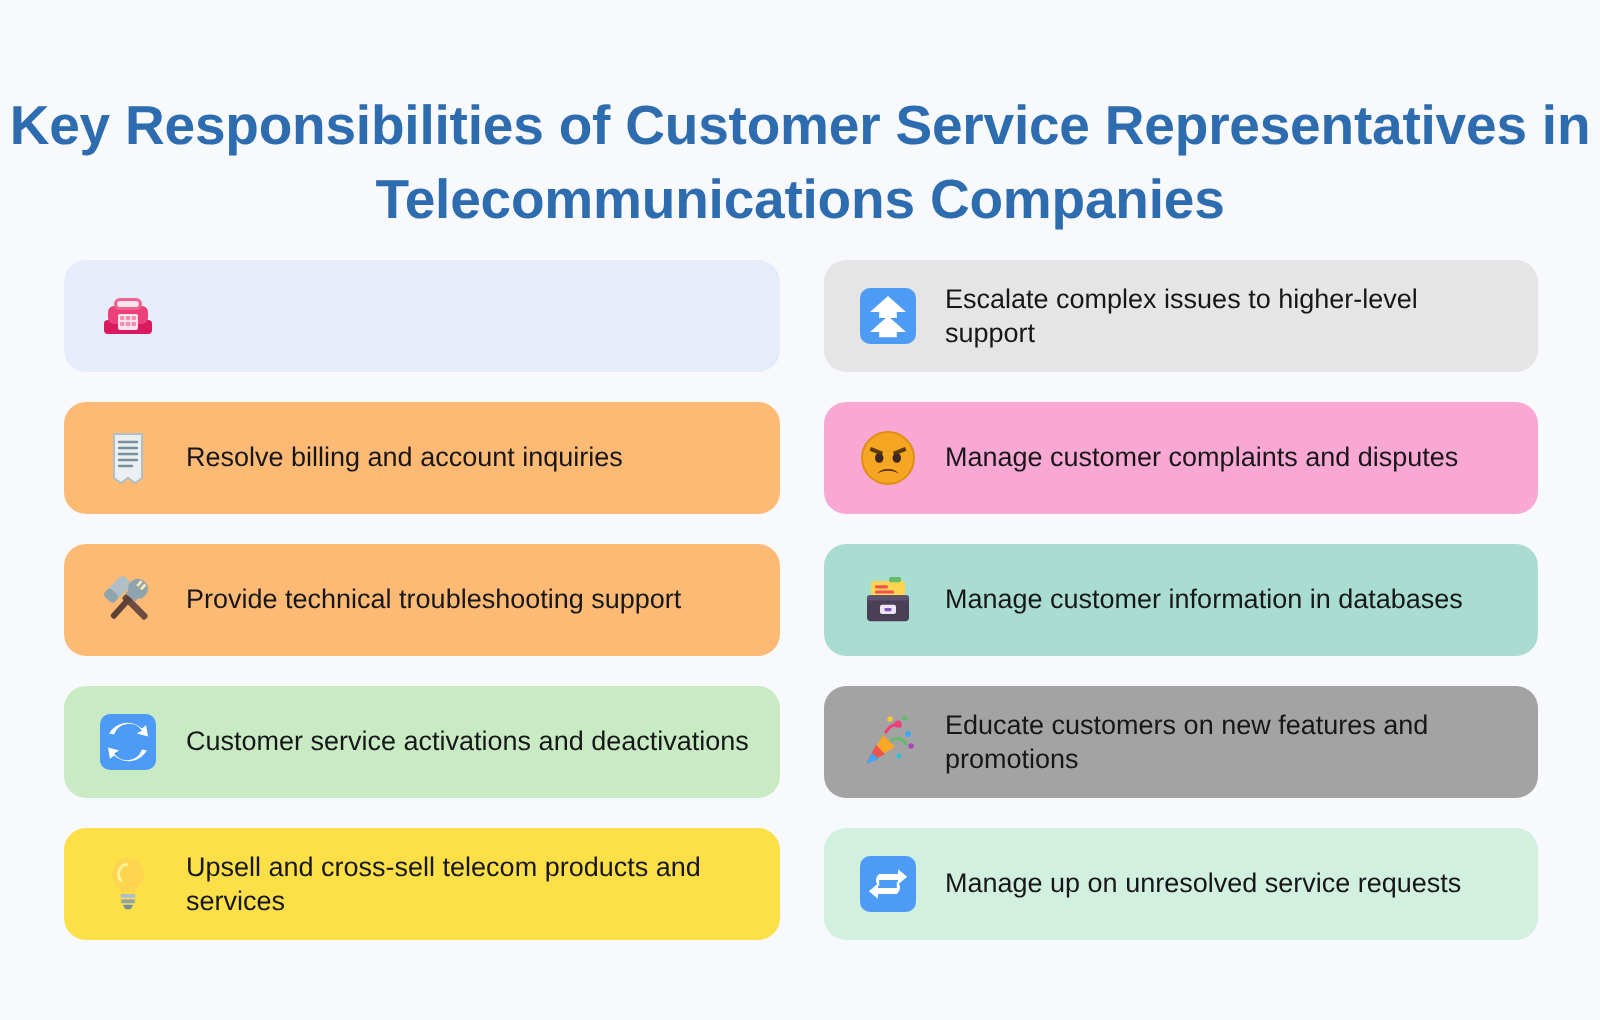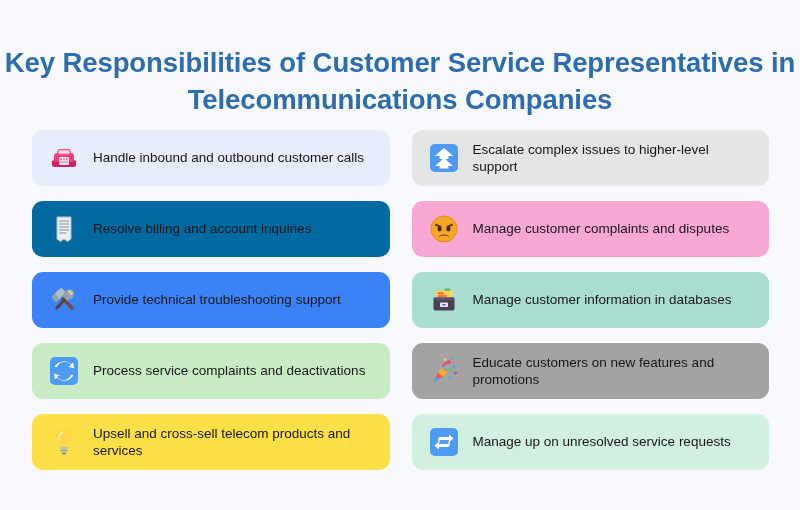--- a/index.html
+++ b/index.html
@@ -99,40 +99,39 @@
             <g fill="#f48fb1">
               <rect x="13" y="17" width="2.2" height="2" rx="0.4"></rect>
               <rect x="15.9" y="17" width="2.2" height="2" rx="0.4"></rect>
               <rect x="18.8" y="17" width="2.2" height="2" rx="0.4"></rect>
               <rect x="13" y="20" width="2.2" height="2" rx="0.4"></rect>
               <rect x="15.9" y="20" width="2.2" height="2" rx="0.4"></rect>
               <rect x="18.8" y="20" width="2.2" height="2" rx="0.4"></rect>
             </g>
           </svg>
         </span>
-        <span class="card-label">Handle inbound and outbound customer calls</span>
-      </div>
-
-      <div class="card" style="background:#0369a1">
+      </div>
+
+      <div class="card" style="background:#fdba74">
         <span class="card-icon">
           <svg width="34" height="34" viewBox="0 0 34 34">
             <path d="M10 5 h14 v22 l-3.5 2.5 -3.5 -2.5 -3.5 2.5 -3.5 -2.5 z" fill="#eceff1" stroke="#b0bec5" stroke-width="1"></path>
             <g stroke="#78909c" stroke-width="1.2" stroke-linecap="round">
               <line x1="12.5" y1="9" x2="21.5" y2="9"></line>
               <line x1="12.5" y1="12" x2="21.5" y2="12"></line>
               <line x1="12.5" y1="15" x2="21.5" y2="15"></line>
               <line x1="12.5" y1="18" x2="21.5" y2="18"></line>
               <line x1="12.5" y1="21" x2="19" y2="21"></line>
             </g>
           </svg>
         </span>
         <span class="card-label">Resolve billing and account inquiries</span>
       </div>
 
-      <div class="card" style="background:#3b82f6">
+      <div class="card" style="background:#fdba74">
         <span class="card-icon">
           <svg width="34" height="34" viewBox="0 0 34 34">
             <g transform="rotate(-45 17 17)">
               <rect x="15.3" y="14" width="3.4" height="16" rx="1.2" fill="#6d4c41"></rect>
               <rect x="10" y="6" width="14" height="7" rx="2" fill="#b0bec5"></rect>
               <rect x="10" y="6" width="5" height="7" rx="2" fill="#90a4ae"></rect>
             </g>
             <g transform="rotate(42 17 17)">
               <rect x="15.5" y="12" width="3" height="17" rx="1.2" fill="#5d4037"></rect>
               <path d="M17 4.5 a5 5 0 0 1 3.2 8.8 v2 h-6.4 v-2 A5 5 0 0 1 17 4.5 z" fill="#90a4ae"></path>
@@ -144,21 +143,21 @@
       </div>
 
       <div class="card" style="background:#c9ebc4">
         <span class="card-icon">
           <svg width="34" height="34" viewBox="0 0 34 34">
             <rect x="3" y="3" width="28" height="28" rx="5" fill="#4d9bf5"></rect>
             <path d="M10 13.2 A8 8 0 0 1 24 11.2 l-2.6 1.6 5.6 1.4 -1 -5.6 -2 1.6 A10.5 10.5 0 0 0 7.6 12.8 z" fill="#ffffff"></path>
             <path d="M24 20.8 A8 8 0 0 1 10 22.8 l2.6 -1.6 -5.6 -1.4 1 5.6 2 -1.6 A10.5 10.5 0 0 0 26.4 21.2 z" fill="#ffffff"></path>
           </svg>
         </span>
-        <span class="card-label">Process service complaints and deactivations</span>
+        <span class="card-label">Customer service activations and deactivations</span>
       </div>
 
       <div class="card" style="background:#fde047">
         <span class="card-icon">
           <svg width="34" height="34" viewBox="0 0 34 34">
             <path d="M17 4 a8 8 0 0 1 5 14.2 c-1 0.9 -1.3 1.8 -1.4 3.3 h-7.2 c-0.1 -1.5 -0.4 -2.4 -1.4 -3.3 A8 8 0 0 1 17 4 z" fill="#ffd54f"></path>
             <path d="M17 6.5 a5.5 5.5 0 0 0 -3.6 9.6 l0.9 -1 A4.2 4.2 0 0 1 17 7.8 z" fill="#fff59d"></path>
             <rect x="13.2" y="22" width="7.6" height="2" rx="0.9" fill="#b0bec5"></rect>
             <rect x="13.4" y="24.6" width="7.2" height="2" rx="0.9" fill="#90a4ae"></rect>
             <path d="M14.6 27.4 h4.8 a2.4 2.4 0 0 1 -4.8 0 z" fill="#78909c"></path>

